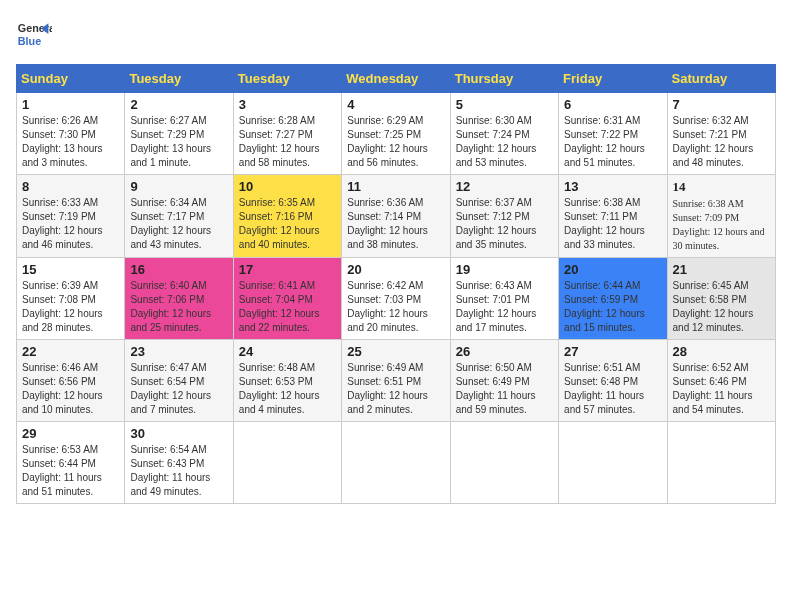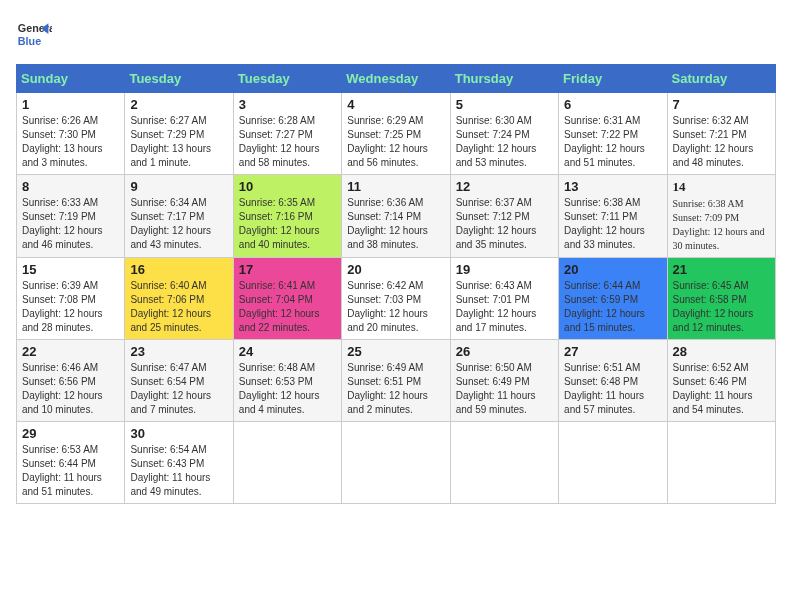--- a/index.html
+++ b/index.html
@@ -37,21 +37,21 @@
       font-size: 14px;
       color: #555;
     }
     table {
       width: 100%;
       border-collapse: collapse;
       table-layout: fixed;
     }
     thead tr th {
       background: #3a6cc7;
-      color: #86efac;
+      color: #fde047;
       font-size: 13px;
       font-weight: bold;
       padding: 6px 4px;
       text-align: left;
       border: 1px solid #3a6cc7;
       margin-left: 24px;
     }
     tbody tr td {
       vertical-align: top;
       padding: 4px 5px;
@@ -147,21 +147,21 @@
       </tr>
       <tr>
         <td style="background: rgb(245, 245, 245);">
           <span class="day-num">8</span>
 <div class="day-info">Sunrise: 6:33 AM<br>Sunset: 7:19 PM<br>Daylight: 12 hours and 46 minutes.</div>
         </td>
         <td style="background: rgb(245, 245, 245);">
           <span class="day-num">9</span>
 <div class="day-info">Sunrise: 6:34 AM<br>Sunset: 7:17 PM<br>Daylight: 12 hours and 43 minutes.</div>
         </td>
-        <td style="background: #bef264;">
+        <td style="background: #fde047;">
           <span class="day-num">10</span>
 <div class="day-info">Sunrise: 6:35 AM<br>Sunset: 7:16 PM<br>Daylight: 12 hours and 40 minutes.</div>
         </td>
         <td style="background: rgb(245, 245, 245);">
           <span class="day-num">11</span>
 <div class="day-info">Sunrise: 6:36 AM<br>Sunset: 7:14 PM<br>Daylight: 12 hours and 38 minutes.</div>
         </td>
         <td style="background: rgb(245, 245, 245);">
           <span class="day-num">12</span>
 <div class="day-info">Sunrise: 6:37 AM<br>Sunset: 7:12 PM<br>Daylight: 12 hours and 35 minutes.</div>
@@ -173,41 +173,41 @@
         <td style="background: rgb(245, 245, 245); font-family: Liberation Serif, serif;">
           <span class="day-num">14</span>
 <div class="day-info">Sunrise: 6:38 AM<br>Sunset: 7:09 PM<br>Daylight: 12 hours and 30 minutes.</div>
         </td>
       </tr>
       <tr>
         <td style="background: rgb(255, 255, 255);">
           <span class="day-num">15</span>
 <div class="day-info">Sunrise: 6:39 AM<br>Sunset: 7:08 PM<br>Daylight: 12 hours and 28 minutes.</div>
         </td>
-        <td style="background: #fde047; margin-top: 43px;">
+        <td style="background: #ec4899; margin-top: 43px;">
           <span class="day-num">16</span>
 <div class="day-info">Sunrise: 6:40 AM<br>Sunset: 7:06 PM<br>Daylight: 12 hours and 25 minutes.</div>
         </td>
         <td style="background: #ec4899;">
           <span class="day-num">17</span>
 <div class="day-info">Sunrise: 6:41 AM<br>Sunset: 7:04 PM<br>Daylight: 12 hours and 22 minutes.</div>
         </td>
         <td style="background: rgb(255, 255, 255);">
           <span class="day-num">20</span>
 <div class="day-info">Sunrise: 6:42 AM<br>Sunset: 7:03 PM<br>Daylight: 12 hours and 20 minutes.</div>
         </td>
         <td style="background: rgb(255, 255, 255);">
           <span class="day-num">19</span>
 <div class="day-info">Sunrise: 6:43 AM<br>Sunset: 7:01 PM<br>Daylight: 12 hours and 17 minutes.</div>
         </td>
         <td style="background: #3b82f6;">
           <span class="day-num">20</span>
 <div class="day-info">Sunrise: 6:44 AM<br>Sunset: 6:59 PM<br>Daylight: 12 hours and 15 minutes.</div>
         </td>
-        <td style="background: #22c55e;">
+        <td style="background: #e5e5e5;">
           <span class="day-num">21</span>
 <div class="day-info">Sunrise: 6:45 AM<br>Sunset: 6:58 PM<br>Daylight: 12 hours and 12 minutes.</div>
         </td>
       </tr>
       <tr>
         <td style="background: rgb(245, 245, 245);">
           <span class="day-num">22</span>
 <div class="day-info">Sunrise: 6:46 AM<br>Sunset: 6:56 PM<br>Daylight: 12 hours and 10 minutes.</div>
         </td>
         <td style="background: rgb(245, 245, 245);">

